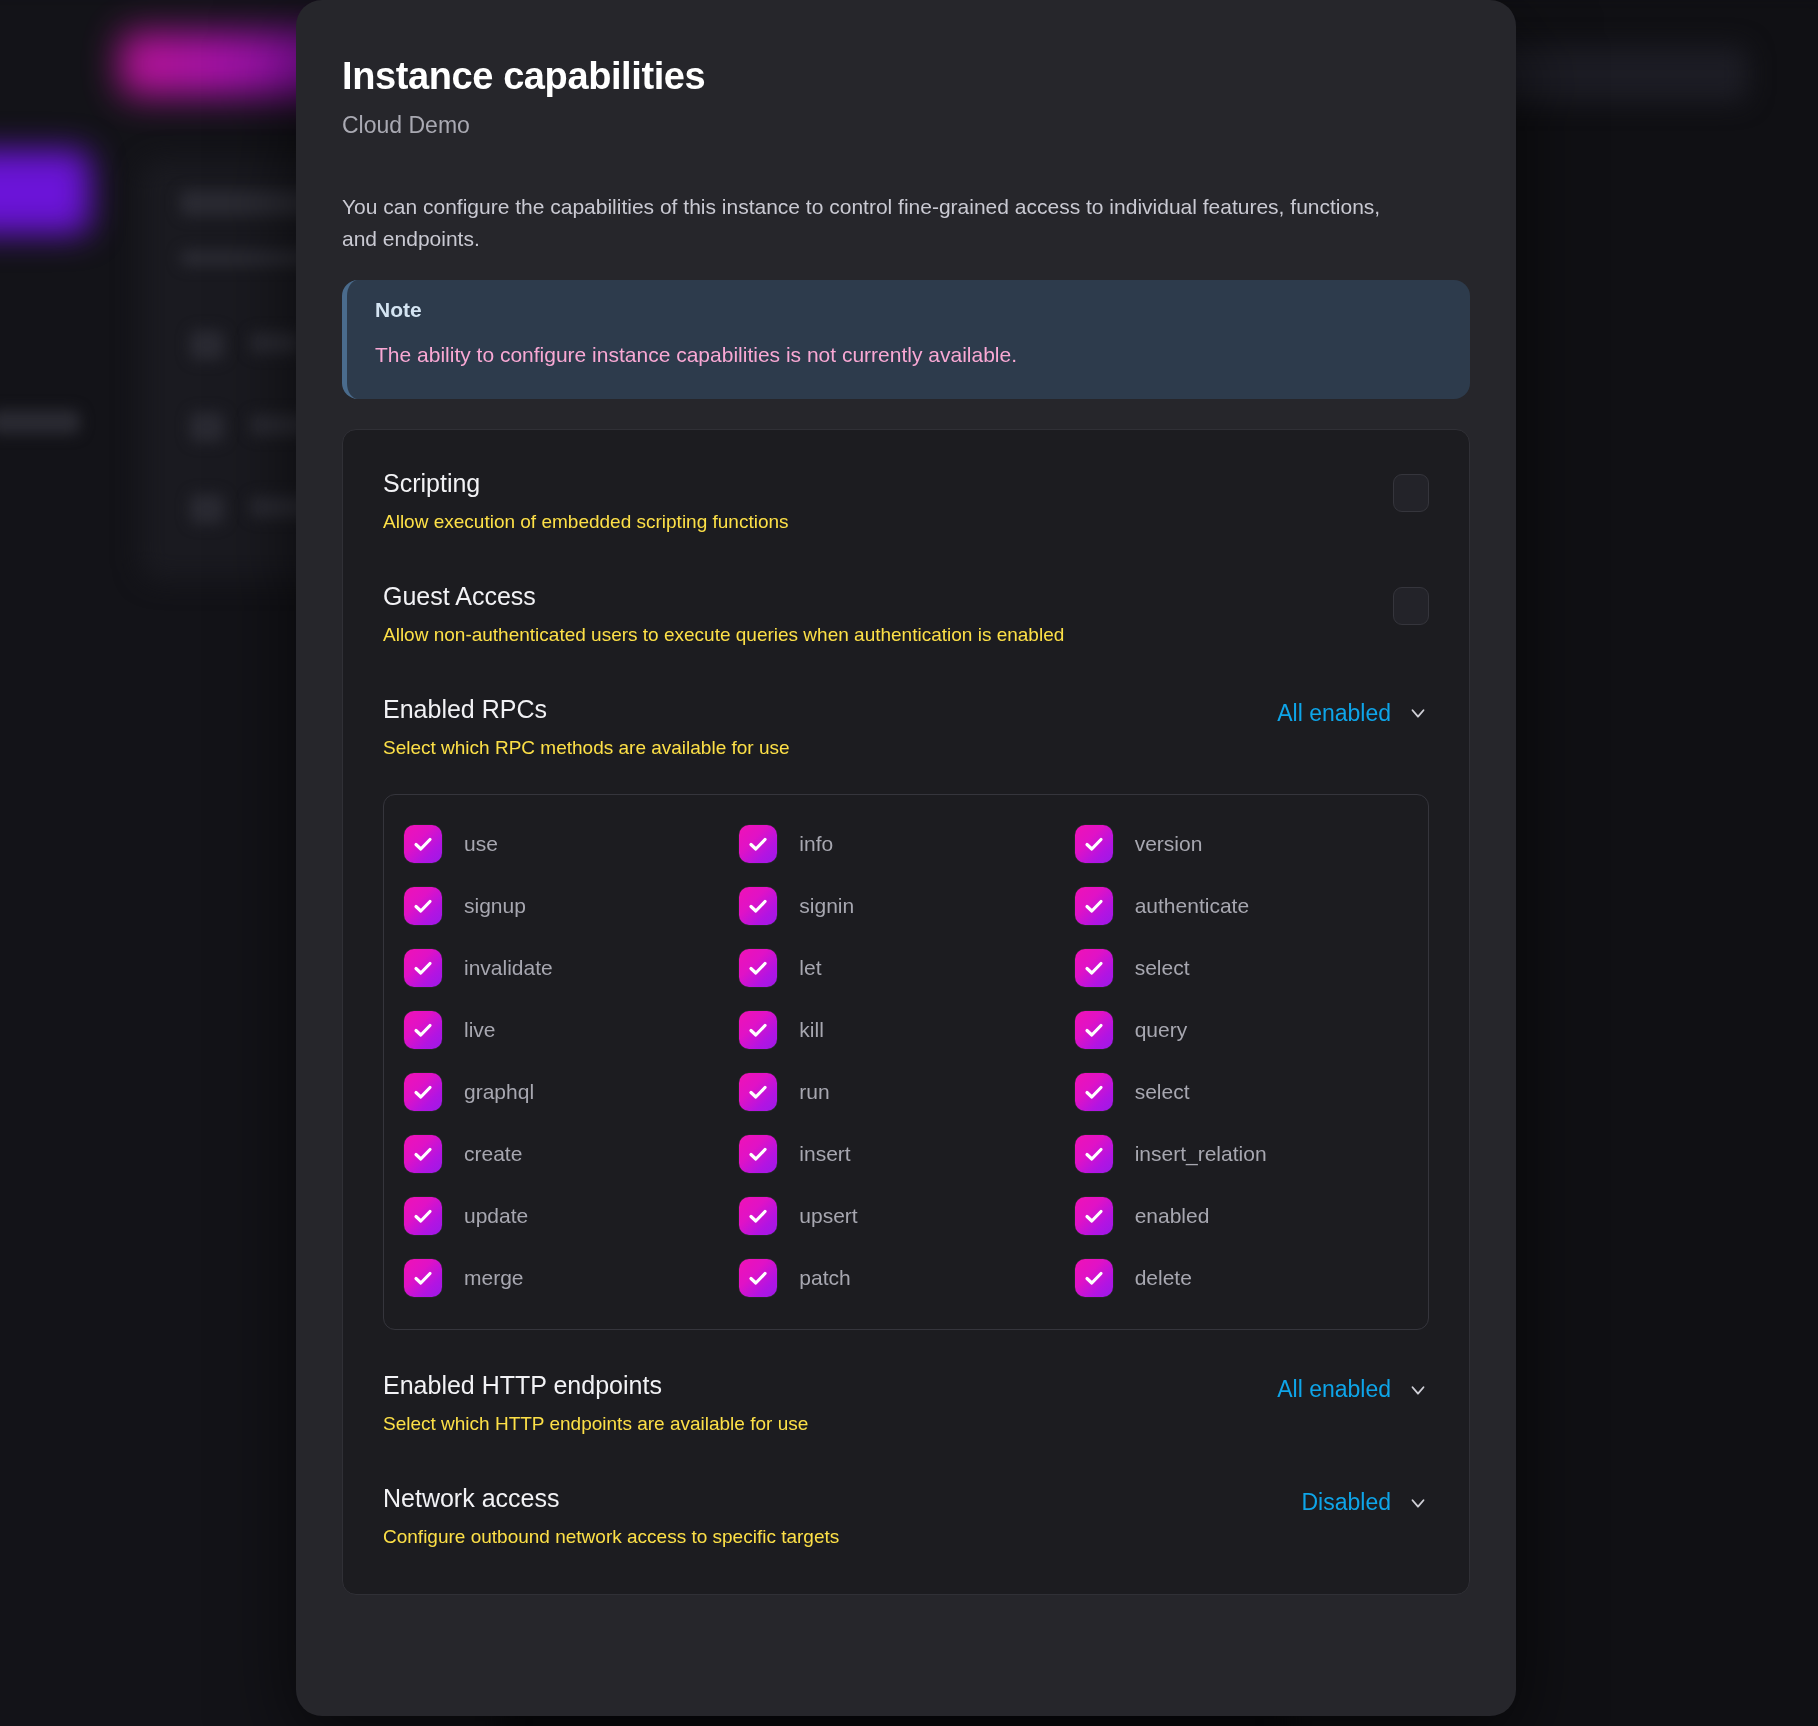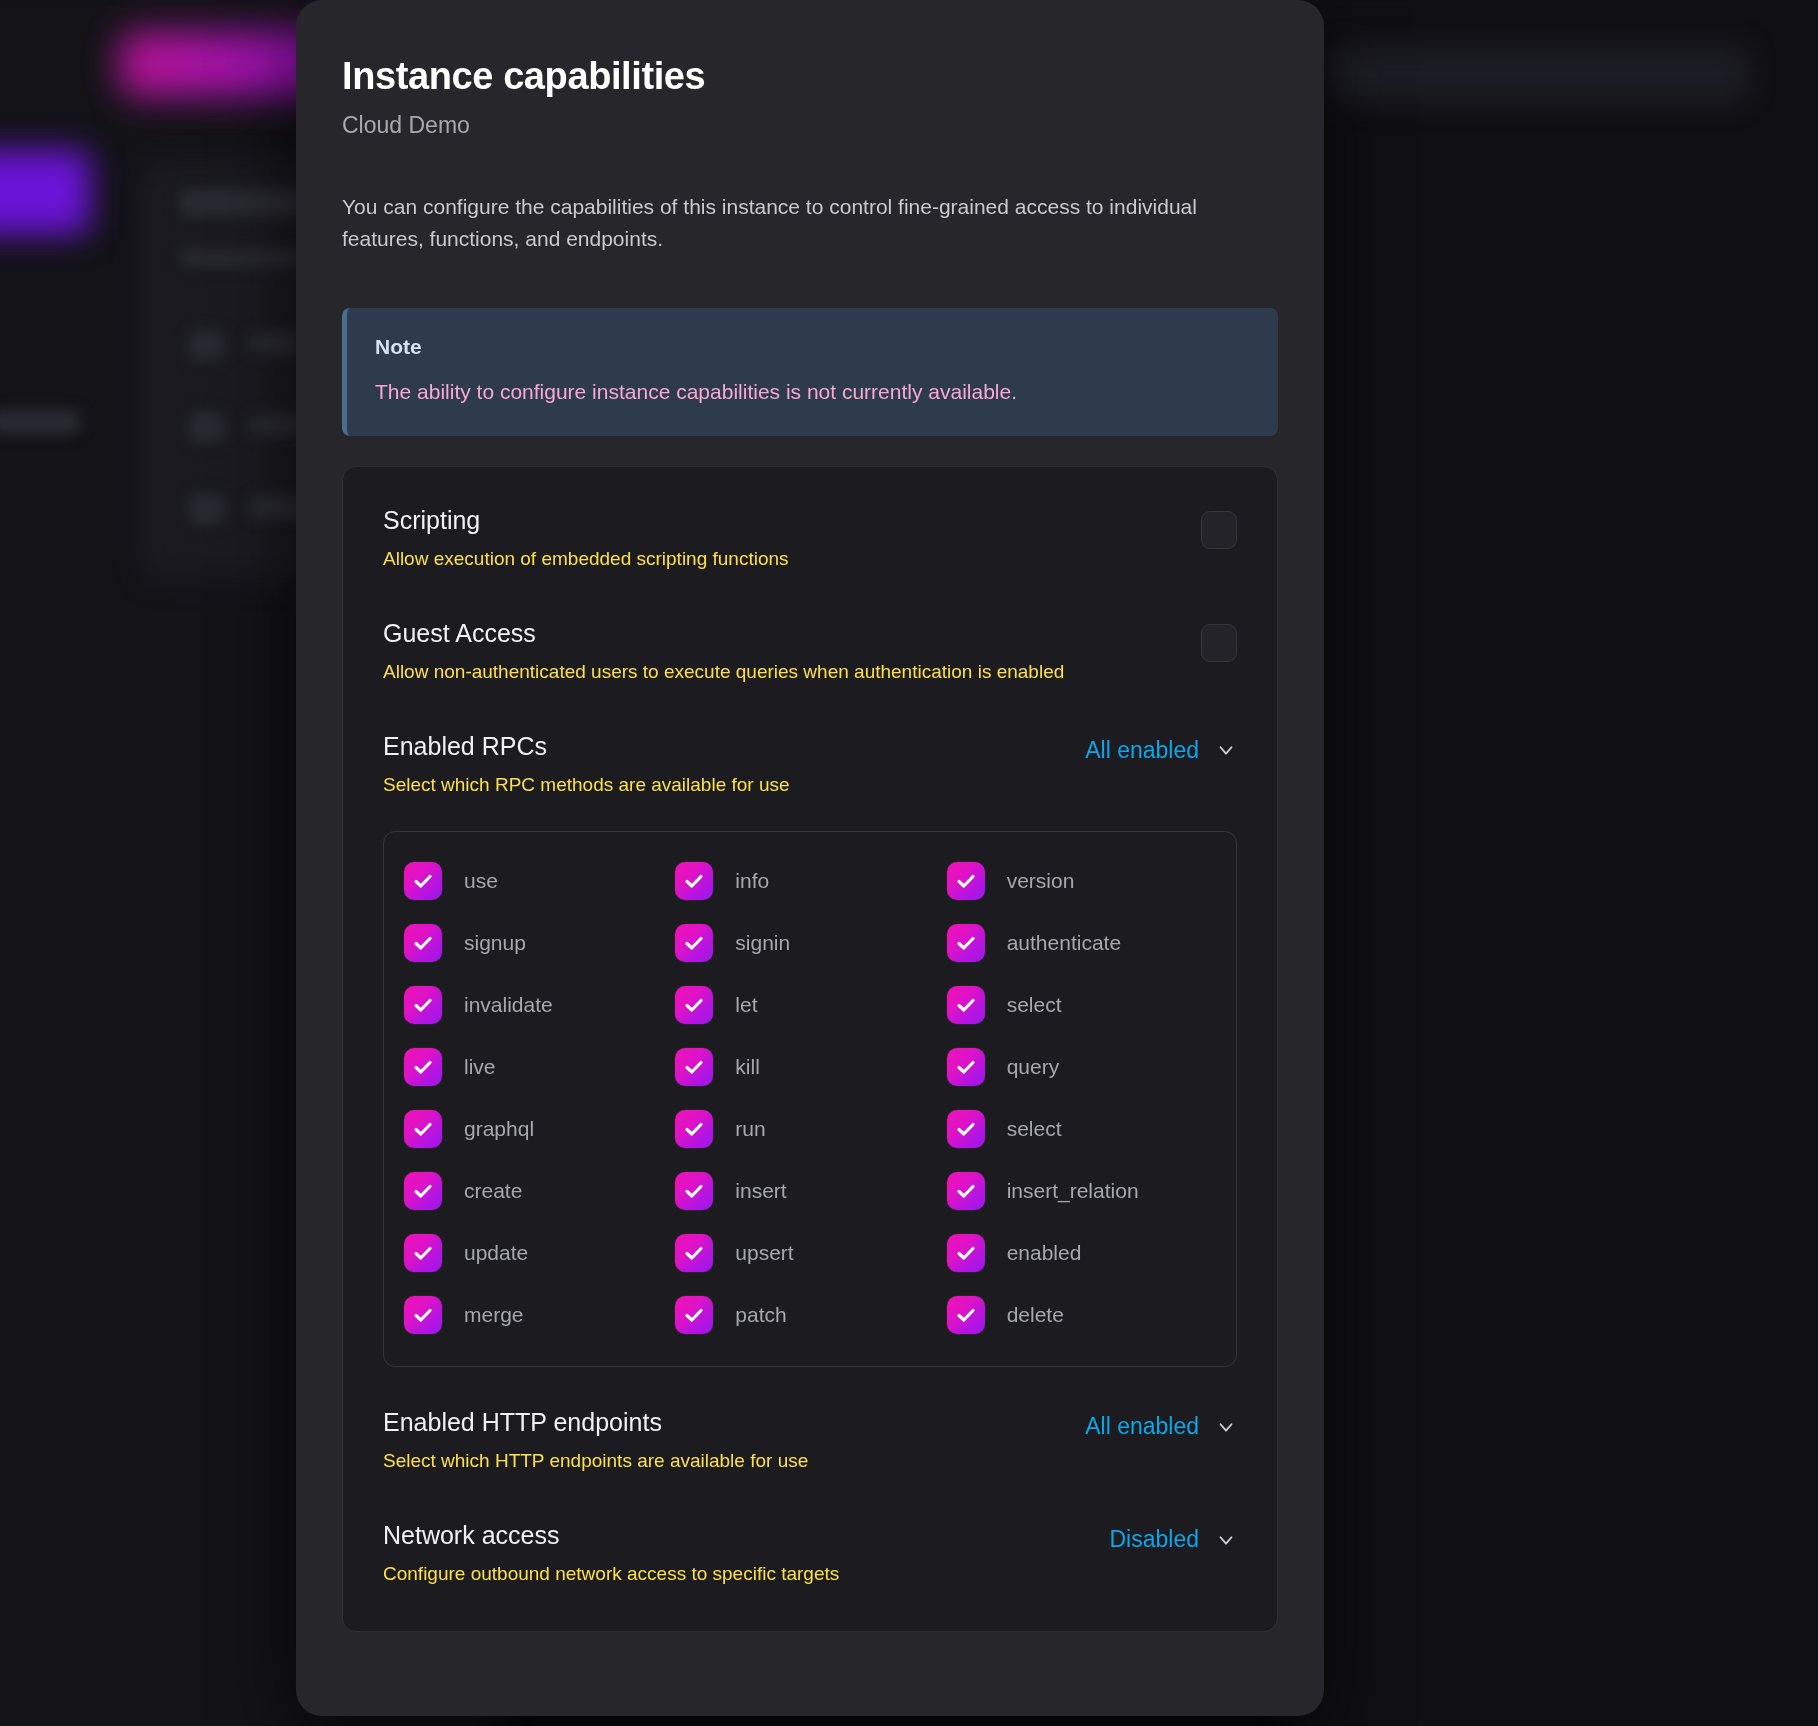--- a/index.html
+++ b/index.html
@@ -80,21 +80,21 @@
     width: 100%; height: 14px;
     background: #141419;
     filter: blur(10px);
   }
 
   
   .modal {
     position: absolute;
     left: 296px;
     top: 0px;
-    width: 1028px;
+    width: 1220px;
     height: 1716px;
     background: #26262b;
     border-radius: 26px;
     box-shadow: 0 24px 80px rgba(0,0,0,.65);
     overflow: hidden;
     padding: 0;
   }
   .modal-inner {
     padding: 56px 46px 0 46px;
   }
@@ -115,25 +115,25 @@
   .intro {
     margin-top: 52px;
     font-size: 21px;
     line-height: 1.55;
     color: #c9c9d2;
     max-width: 1075px;
   }
 
   
   .note {
-    margin-top: 52px;
+    margin-top: 24px;
     background: #2d3b4c;
     border-left: 5px solid #4a6b8c;
-    border-radius: 8px;
-    padding: 27px 28px 30px 28px;
+    border-radius: 16px;
+    padding: 18px 28px 30px 28px;
   }
   .note-title {
     font-size: 21px;
     font-weight: 700;
     color: #d4e4f2;
     margin-bottom: 18px;
   }
   .note-body {
     font-size: 21px;
     color: #f9a8d4;

